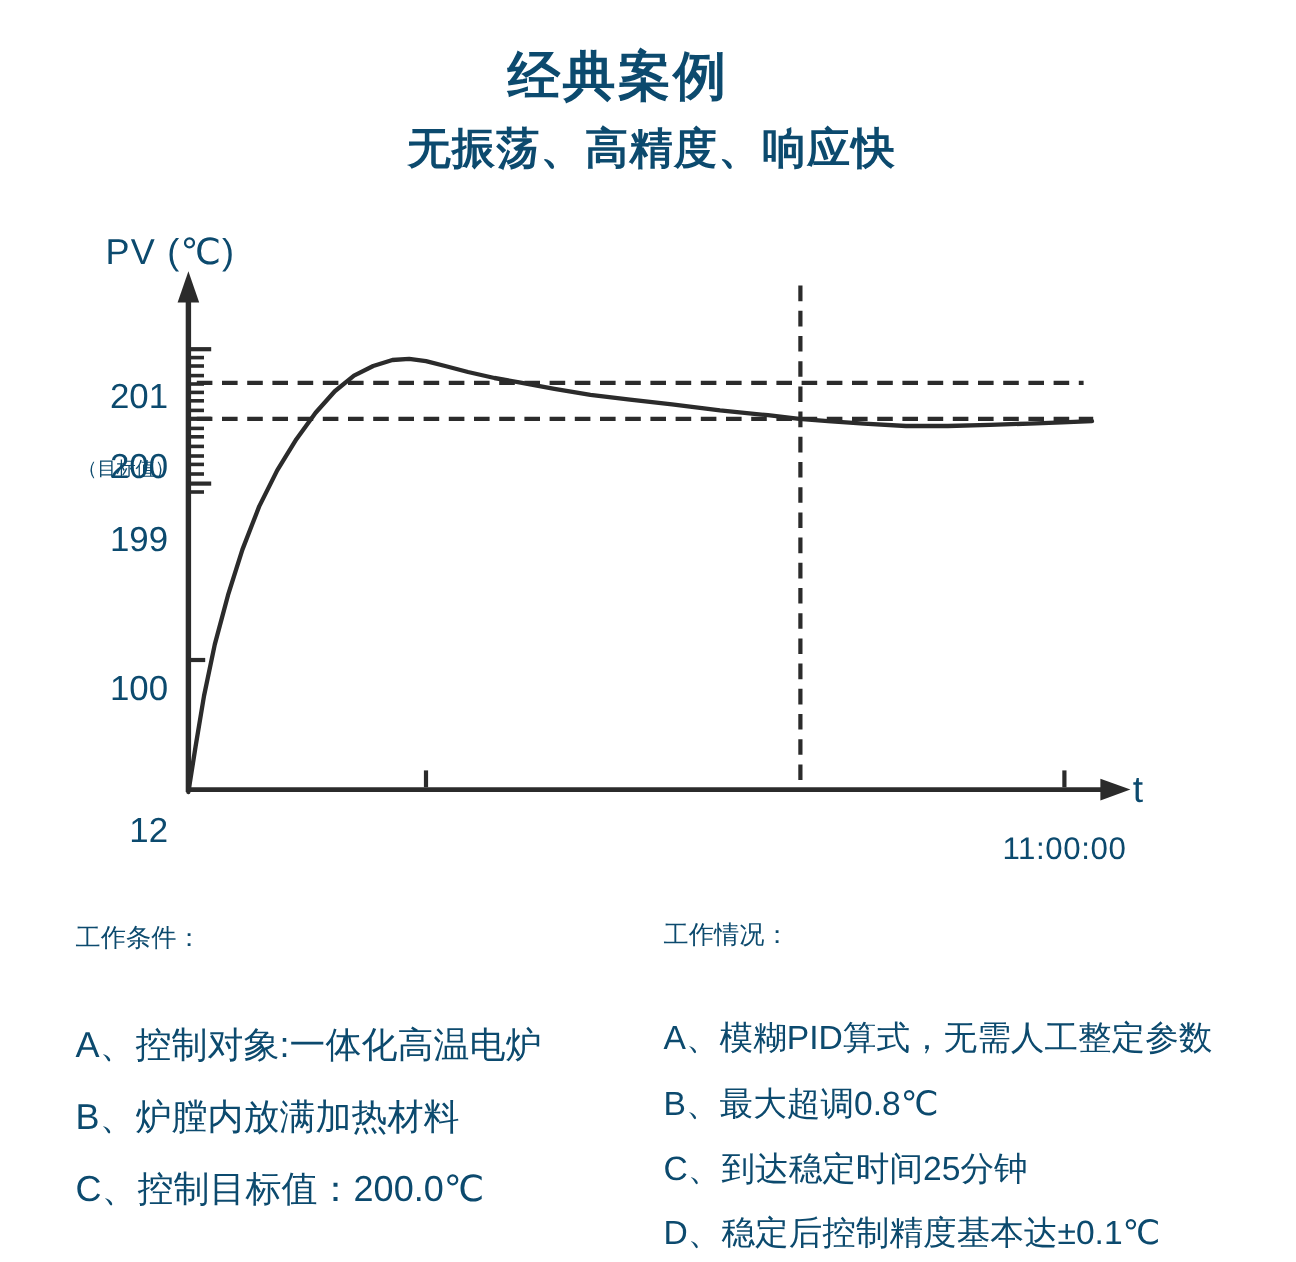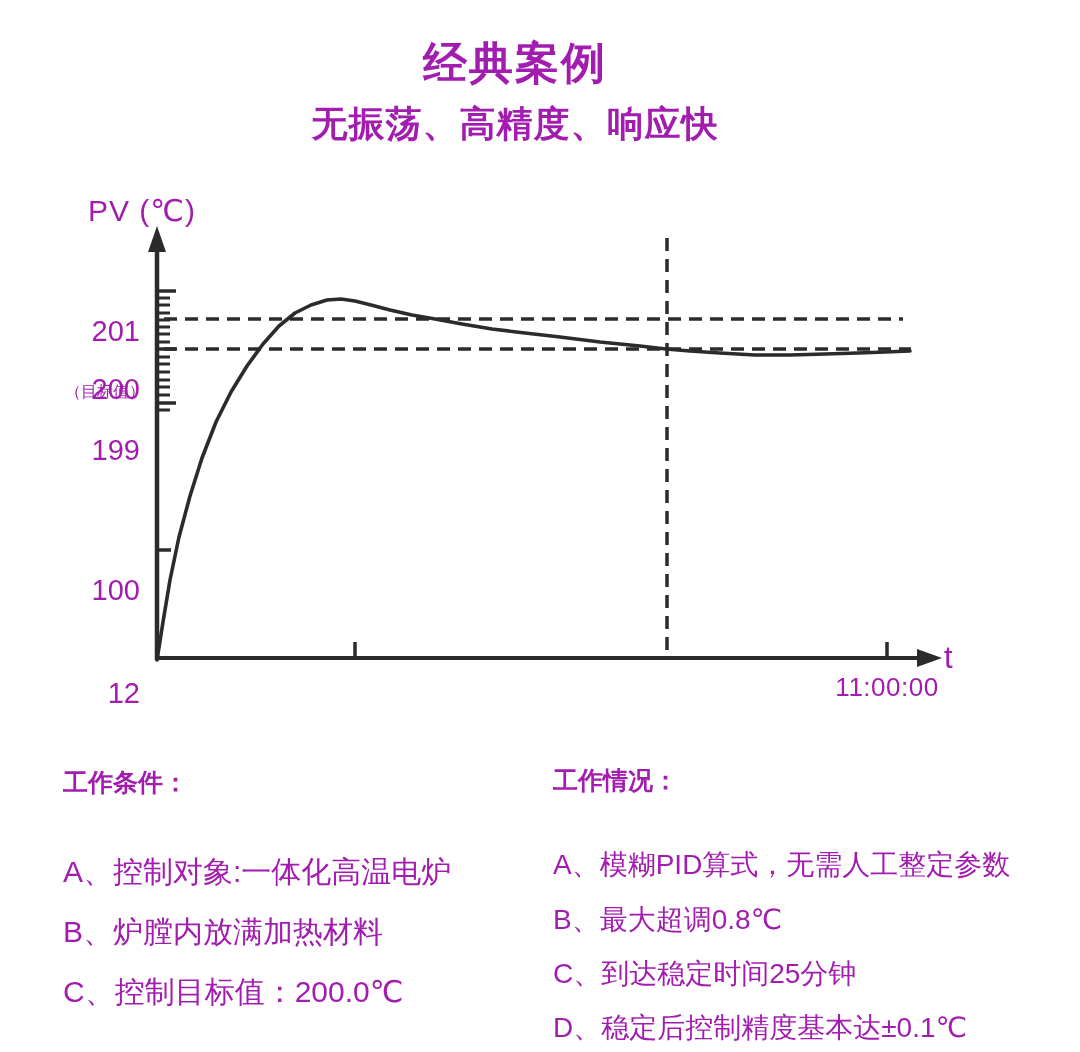--- a/index.html
+++ b/index.html
@@ -1,29 +1,29 @@
 <!DOCTYPE html>
 <html><head>
 <meta charset="utf-8">
 <style>
   html,body{margin:0;padding:0;background:#ffffff;}
   .page{position:relative;width:1080px;height:1052px;background:#ffffff;overflow:hidden;
-        font-family:"Liberation Sans","DejaVu Sans",sans-serif;color:#a21caf;}
+        font-family:"Liberation Sans","DejaVu Sans",sans-serif;color:#0c4a6e;}
   .center-wrap{position:absolute;left:0;width:1030px;text-align:center;}
   .title{top:34px;font-size:44px;font-weight:700;letter-spacing:2px;}
-  .subtitle{top:100px;font-size:36px;font-weight:700;letter-spacing:1px;}
+  .subtitle{top:100px;font-size:36px;font-weight:700;letter-spacing:1px;padding-left:28px;}
   .chart-svg{position:absolute;left:0;top:0;width:1080px;height:730px;}
   .ylab{position:absolute;left:88px;top:193px;font-size:30px;font-weight:400;letter-spacing:1px;}
   .ytick{position:absolute;left:48px;width:92px;text-align:right;font-size:29px;font-weight:500;line-height:32px;margin-top:40px;}
-  .y201{top:275px;} .y200{top:333px;} .y199{top:394px;} .y100{top:534px;} .y12{top:637px;}
+  .y201{top:275px;} .y200{top:333px;} .y199{top:394px;} .y100{top:518px;} .y12{top:637px;}
   .ytarget{position:absolute;left:50px;width:95px;text-align:right;top:359px;font-size:16px;font-weight:500;line-height:26px;margin-top:20px;}
   .xtick{position:absolute;width:160px;text-align:center;top:671px;font-size:26px;font-weight:500;line-height:32px;letter-spacing:0.5px;}
-  .x0{left:70px;} .x1{left:275px;} .x2{left:587px;} .x3{left:807px;}
+  .x0{left:70px;} .x1{left:275px;} .x2{left:587px;} .x3{left:807px;margin-top:20px;}
   .tlab{position:absolute;left:944px;top:640px;font-size:31px;font-weight:500;}
-  .sec-heading{position:absolute;font-size:25px;line-height:38px;font-weight:700;}
+  .sec-heading{position:absolute;font-size:21px;line-height:38px;font-weight:400;}
   .line{position:absolute;line-height:38px;white-space:nowrap;font-weight:500;margin-top:29px;}
   .left-col .line{font-size:30px;}
   .right-col .line{font-size:28px;}
   .lh{left:63px;top:763px;}  .rh{left:553px;top:761px;}
   .l0{left:63px;top:824px;} .l1{left:63px;top:884px;} .l2{left:63px;top:944px;}
   .r0{left:553px;top:817px;} .r1{left:553px;top:872px;} .r2{left:553px;top:926px;} .r3{left:553px;top:980px;}
 </style>
 </head>
 <body>
 

